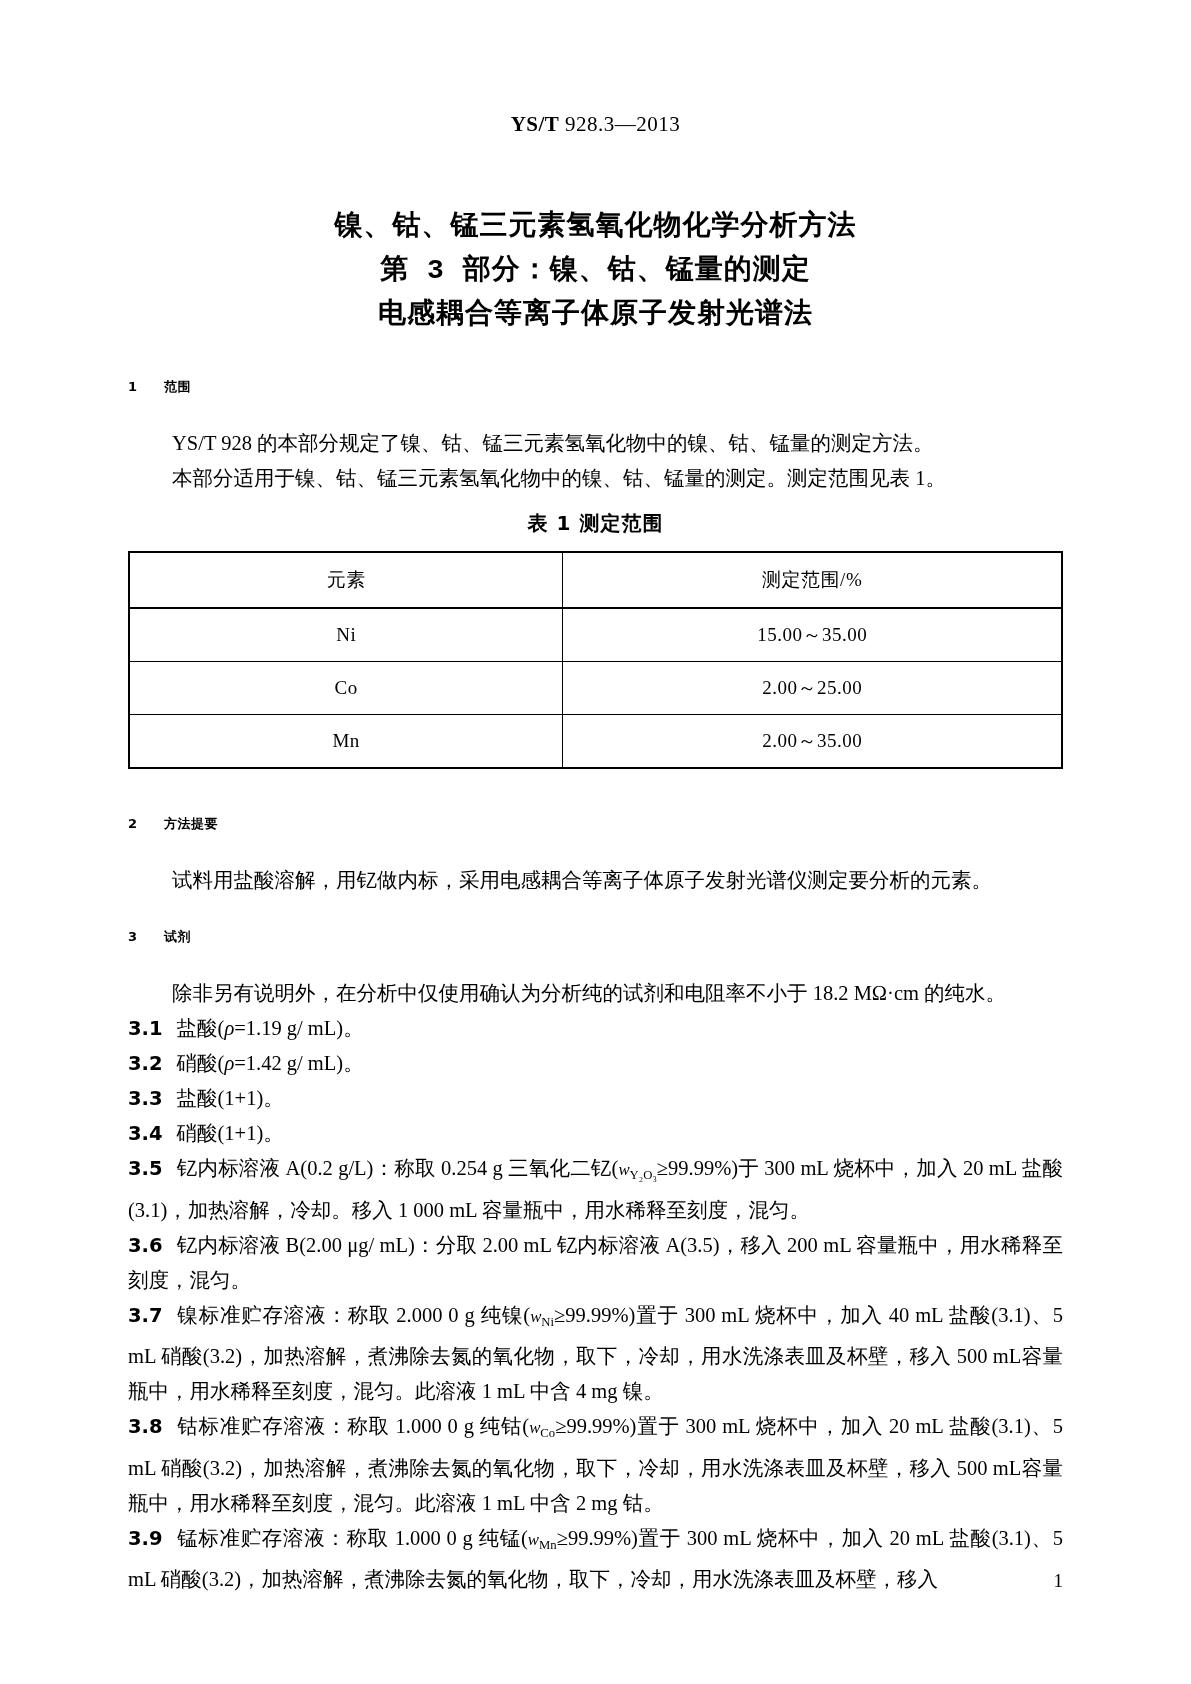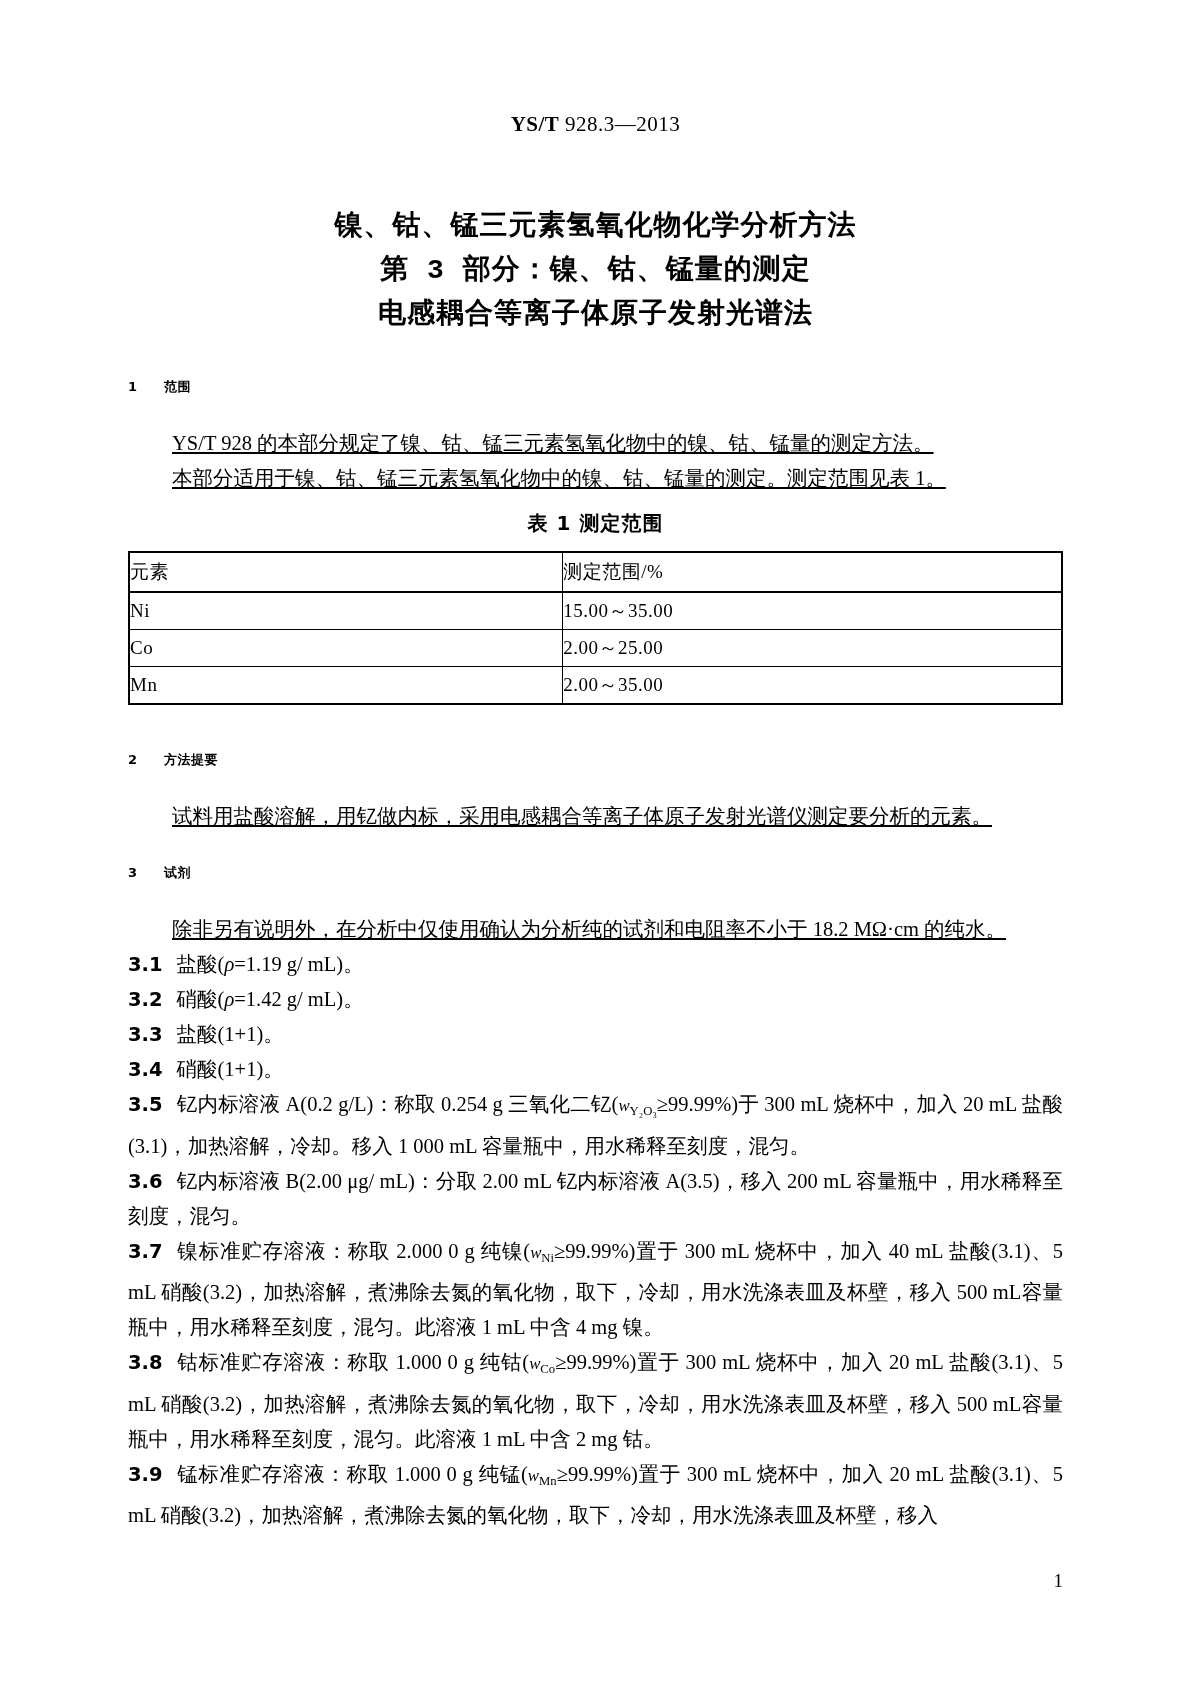--- a/index.html
+++ b/index.html
@@ -80,21 +80,20 @@
 
   .para {
     font-size: 20.5px;
     line-height: 35px;
     text-align: justify;
     text-justify: inter-ideograph;
     margin: 0;
   }
   .para.indent {
     text-indent: 44px;
-    text-decoration: underline;
   }
 
   .num-item {
     font-size: 20.5px;
     line-height: 35px;
     text-align: justify;
     text-justify: inter-ideograph;
     margin: 0;
   }
   .num-item .idx {
@@ -118,24 +117,24 @@
     margin: 0;
   }
   table.data {
     border-collapse: collapse;
     width: 935px;
     margin: 0;
     table-layout: fixed;
   }
   table.data td {
     border: 1px solid #000000;
-    text-align: left;
+    text-align: center;
     font-size: 19px;
     height: 36px;
-    padding: 0;
+    padding: 8px;
     letter-spacing: 0.5px;
   }
   table.data tr.head td {
     border-bottom-width: 2px;
     height: 38px;
   }
   table.data tr:first-child td { border-top-width: 2px; }
   table.data tr:last-child td { border-bottom-width: 2px; }
   table.data td:first-child { border-left-width: 2px; }
   table.data td:last-child  { border-right-width: 2px; }

